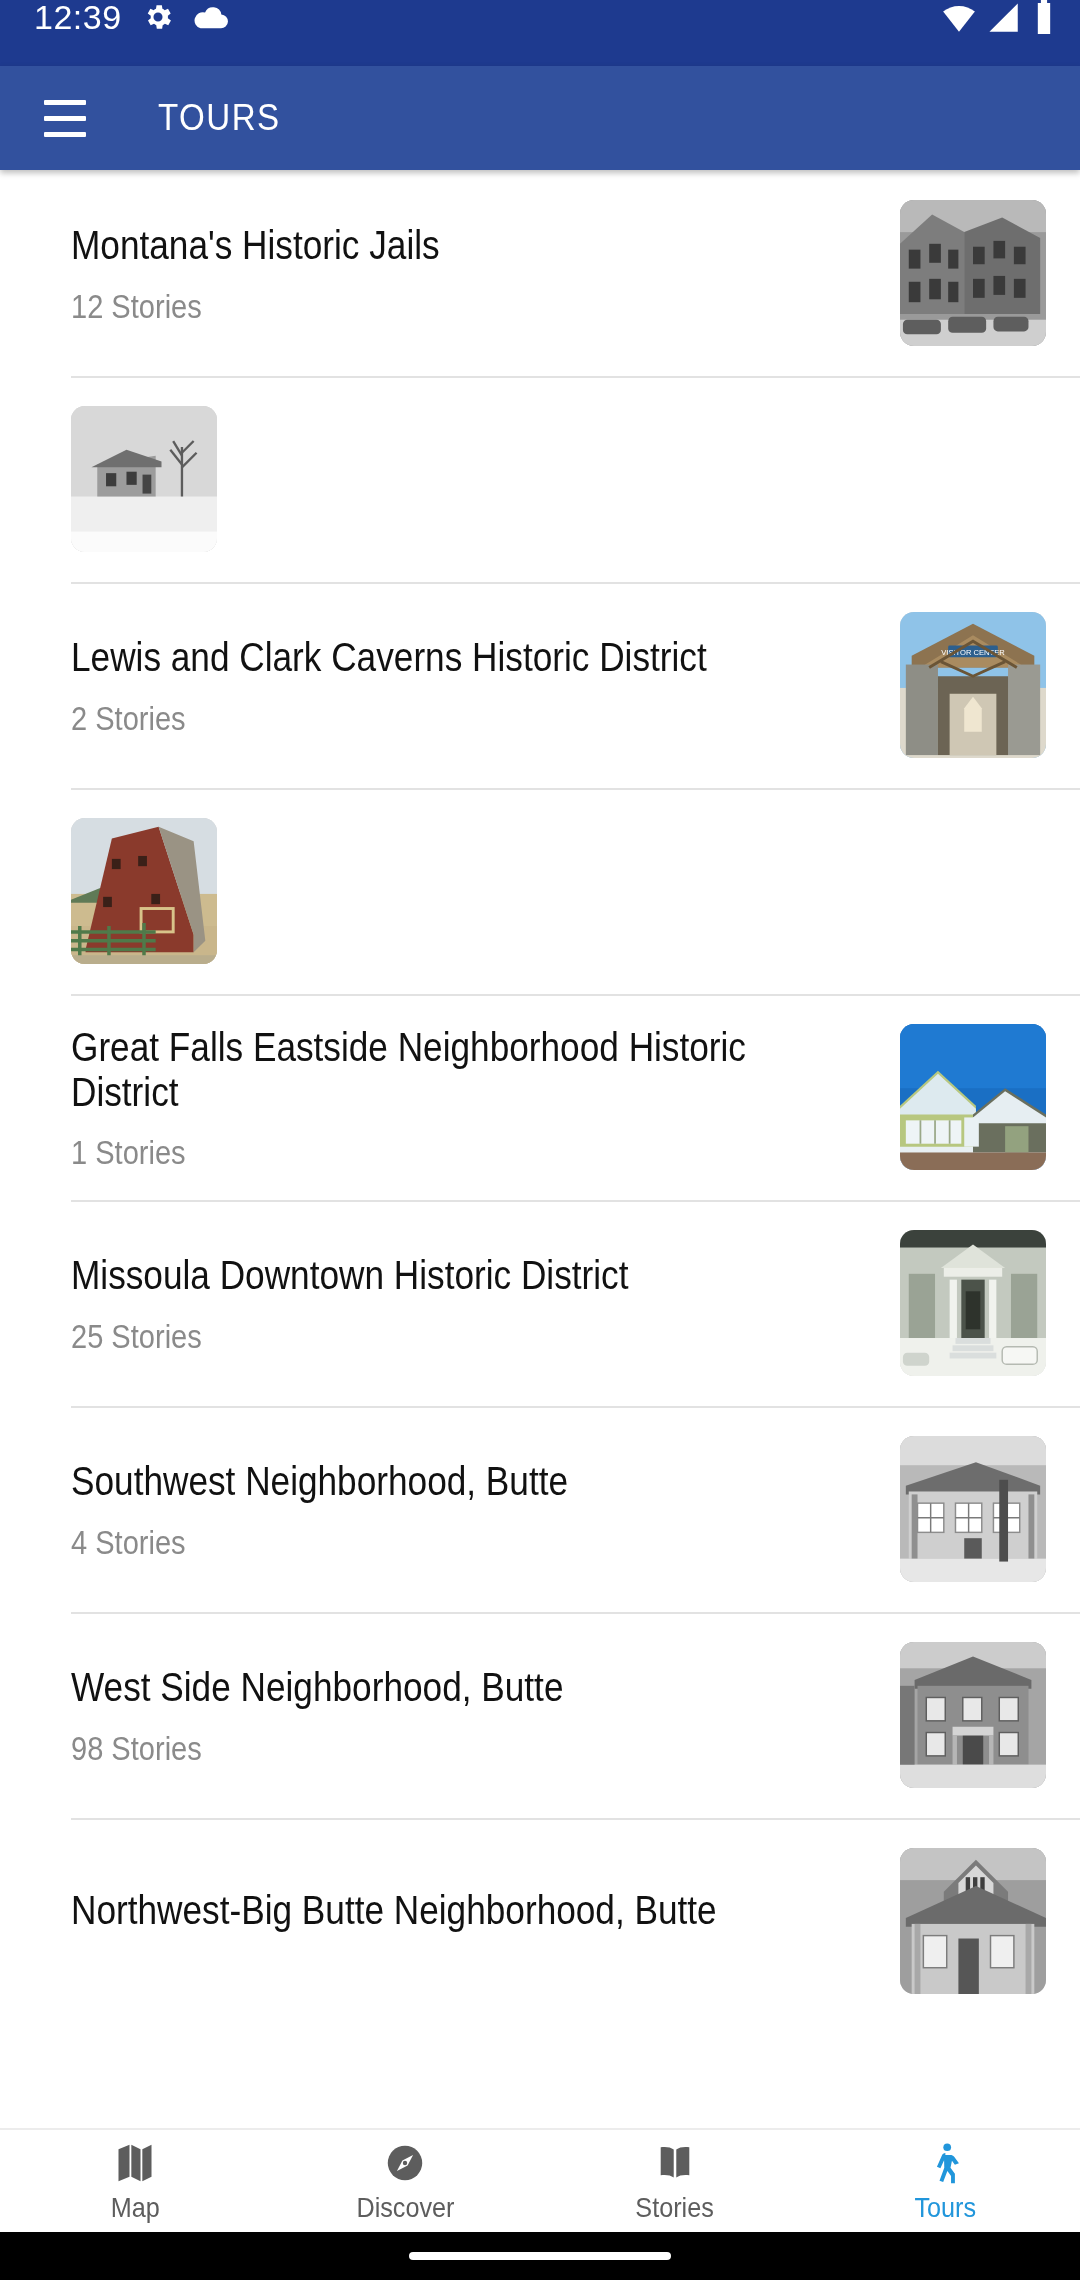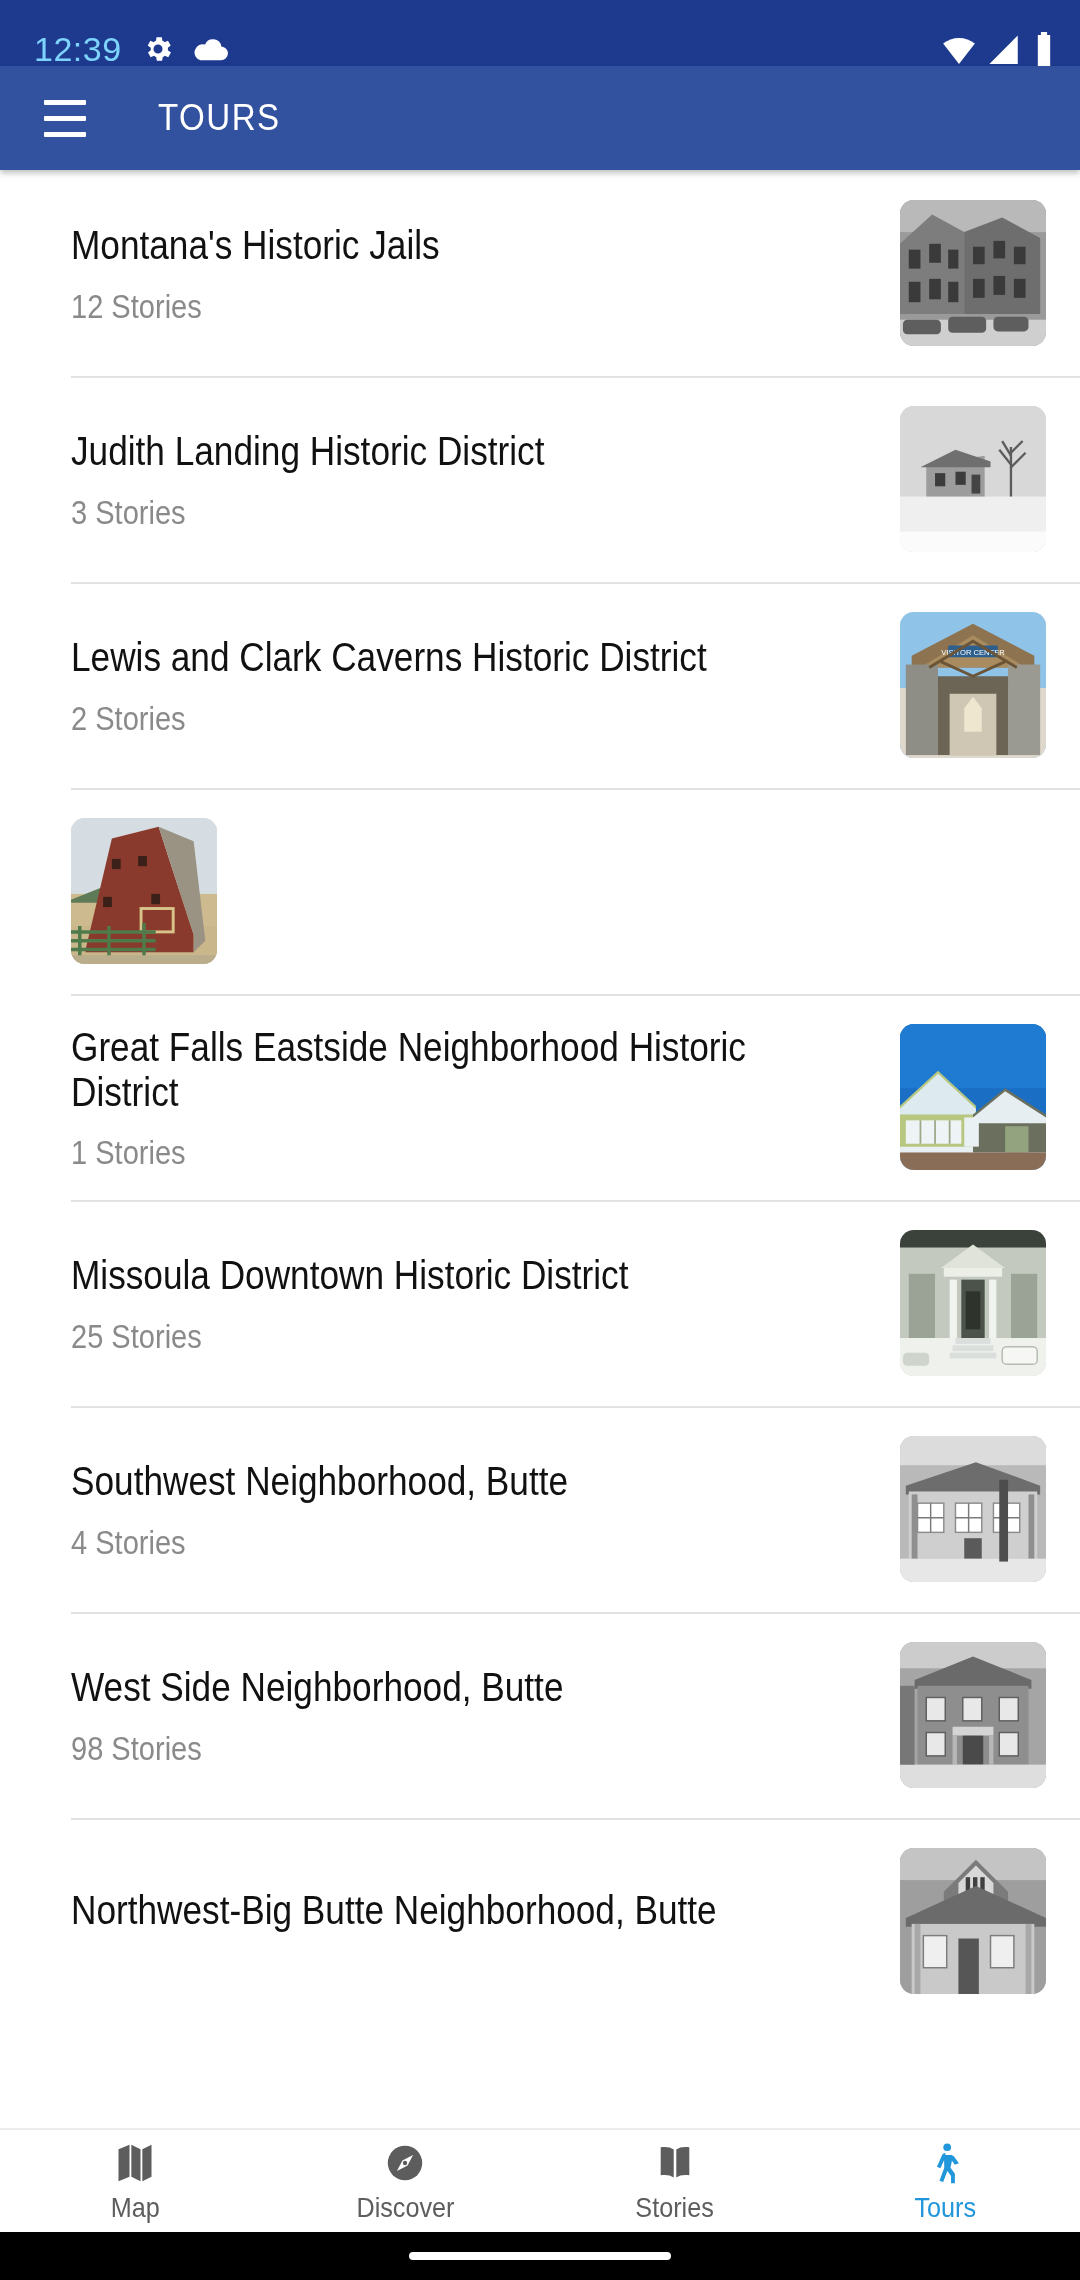--- a/index.html
+++ b/index.html
@@ -7,23 +7,23 @@
     width:1080px; height:2280px;
     background:#ffffff;
     font-family:"Liberation Sans", sans-serif;
     overflow:hidden;
   }
   #app{ position:relative; width:1080px; height:2280px; background:#fff; overflow:hidden; }
 
   
   .statusbar{
     height:66px; background:#1e3a8f;
-    display:flex; align-items:flex-end;
+    display:flex; align-items:flex-start;
     padding:0 26px 0 34px;
-    color:#7dd3fc;
+    color:#ffffff;
   }
   .sb-left{ display:flex; align-items:center; gap:20px; flex:0 0 auto; }
   .sb-time{ font-size:34px; letter-spacing:.5px; font-weight:400; line-height:1; }
   .sb-spacer{ flex:1 1 auto; }
   .sb-right{ display:flex; align-items:center; gap:12px; }
   .ic{ display:block; }
 
   
   .appbar{
     height:104px; background:#32519e;
@@ -177,24 +177,20 @@
           <g fill="#5e5e5e">
             <rect x="2" y="82" width="26" height="10" rx="3"></rect>
             <rect x="33" y="80" width="26" height="11" rx="3"></rect>
             <rect x="64" y="80" width="24" height="10" rx="3"></rect>
           </g>
         </svg>
       </div>
     </div>
 
     <div class="row">
-      <div class="row-text">
-        <div class="row-title">Judith Landing Historic District</div>
-        <div class="row-sub">3 Stories</div>
-      </div>
       <div class="thumb">
         <svg viewBox="0 0 100 100" preserveAspectRatio="xMidYMid slice">
           <rect width="100" height="100" fill="#d8d8d8"></rect>
           <rect y="62" width="100" height="38" fill="#efefef"></rect>
           <path d="M18 62 L18 40 L58 34 L58 62Z" fill="#9c9c9c"></path>
           <path d="M14 42 L38 30 L62 38 L62 42Z" fill="#6f6f6f"></path>
           <rect x="24" y="46" width="7" height="9" fill="#3c3c3c"></rect>
           <rect x="38" y="45" width="7" height="9" fill="#3c3c3c"></rect>
           <rect x="49" y="47" width="6" height="13" fill="#444"></rect>
           <g stroke="#5c5c5c" stroke-width="1.6" fill="none">

